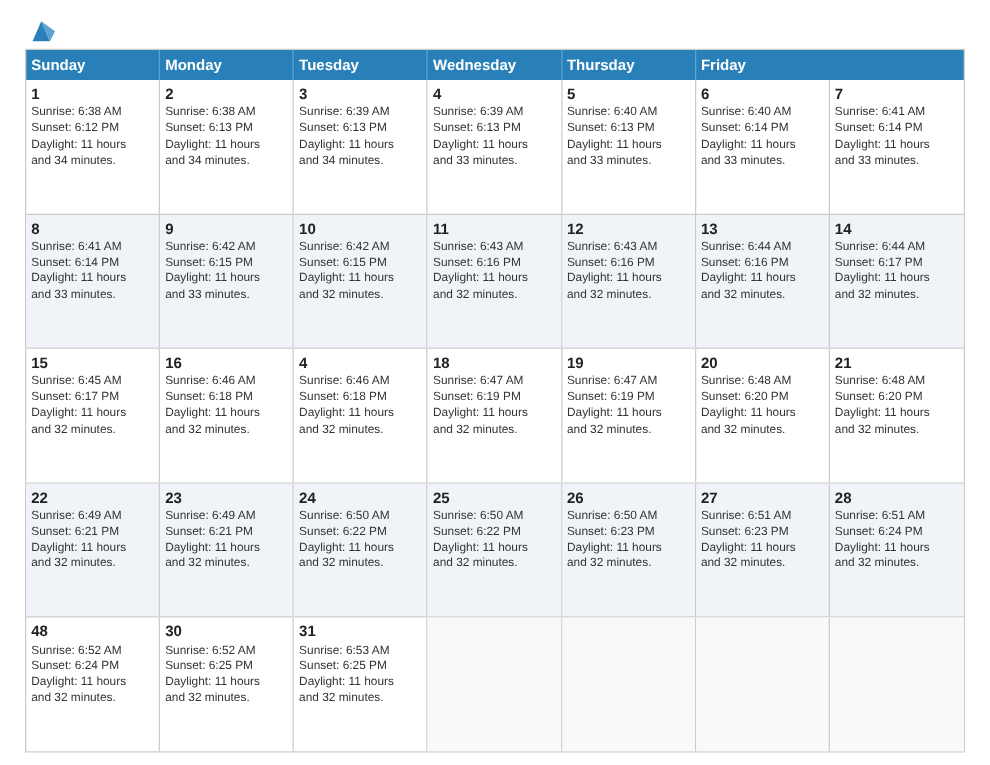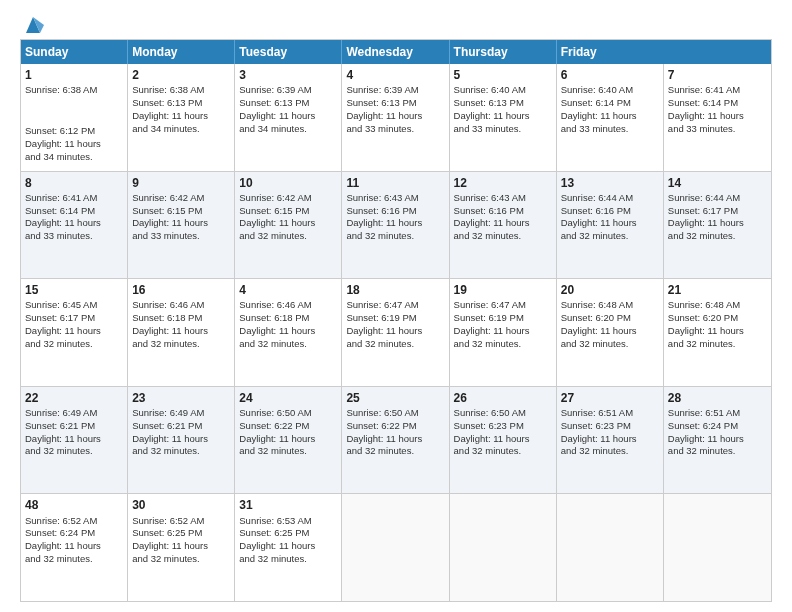--- a/index.html
+++ b/index.html
@@ -120,21 +120,21 @@
         <div class="cal-header-cell">Tuesday</div>
         <div class="cal-header-cell">Wednesday</div>
         <div class="cal-header-cell">Thursday</div>
         <div class="cal-header-cell">Friday</div>
       </div>
     <div class="cal-body">
     <div class="cal-row">
           <div class="cal-cell">
             <span class="day-num">1</span>
             <span style="display: block;">Sunrise: 6:38 AM</span>
-            <span style="display: block; margin-top: 28px;">Sunset: 6:12 PM</span>
+            <span style="display: block;">Sunset: 6:12 PM</span>
             <span style="display: block;">Daylight: 11 hours</span>
             <span style="display: block;">and 34 minutes.</span>
           </div>
           <div class="cal-cell">
             <span class="day-num">2</span>
             <span style="display: block;">Sunrise: 6:38 AM</span>
             <span style="display: block;">Sunset: 6:13 PM</span>
             <span style="display: block;">Daylight: 11 hours</span>
             <span style="display: block;">and 34 minutes.</span>
           </div>

